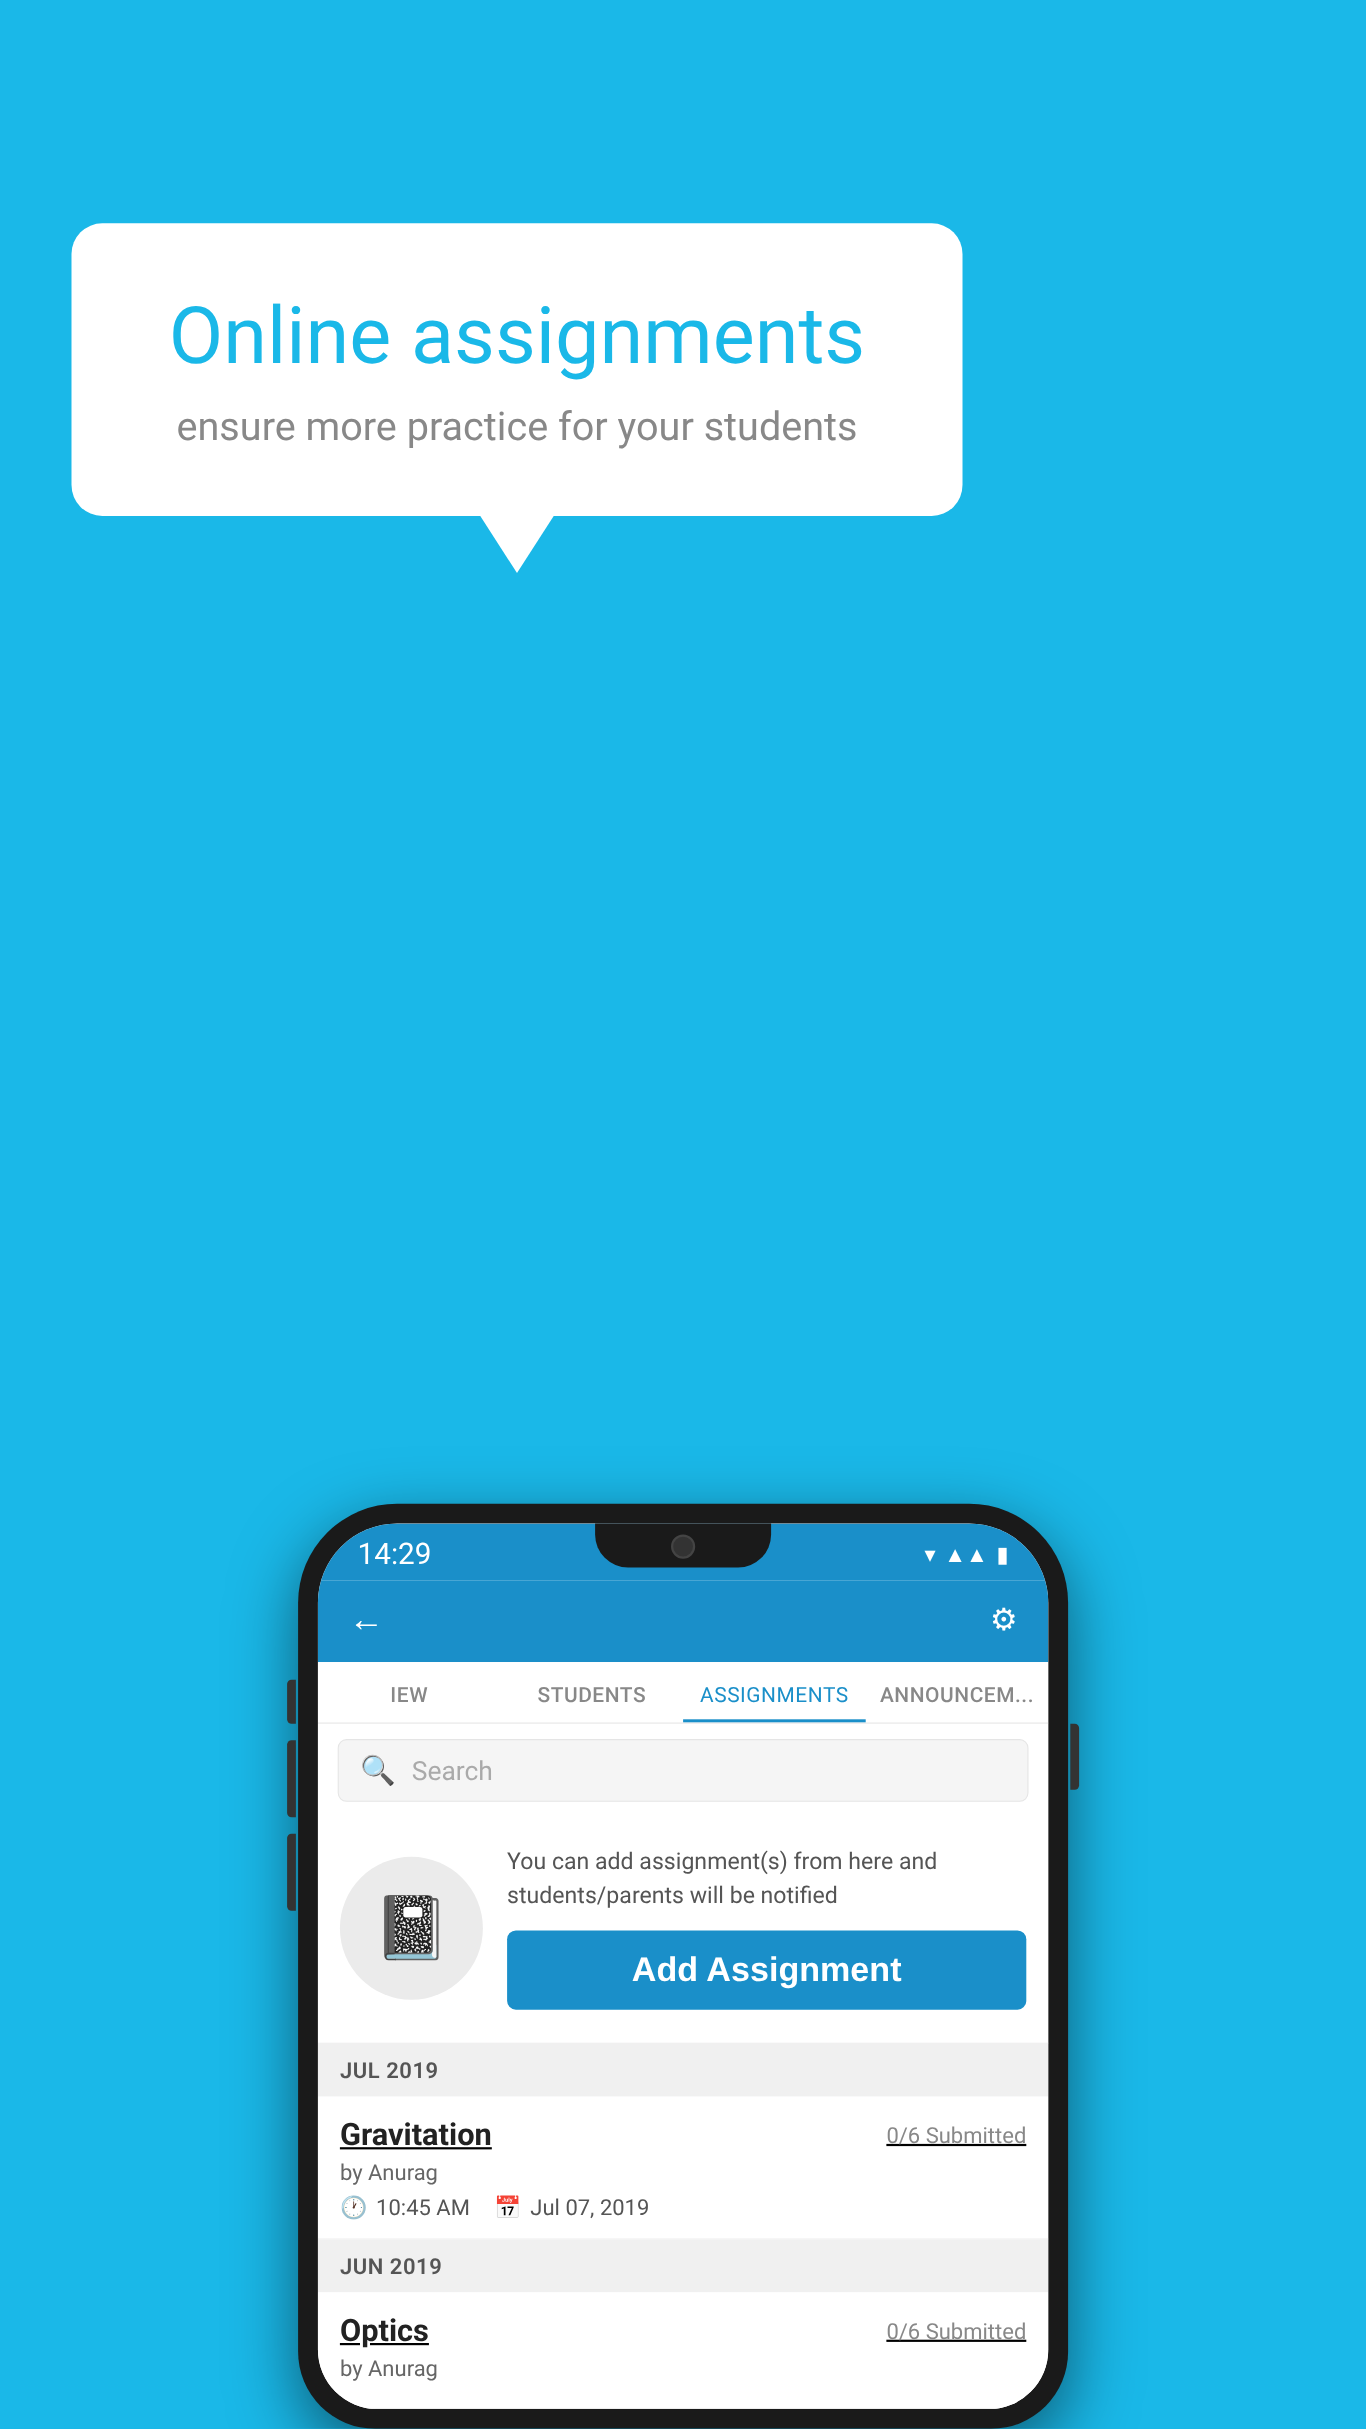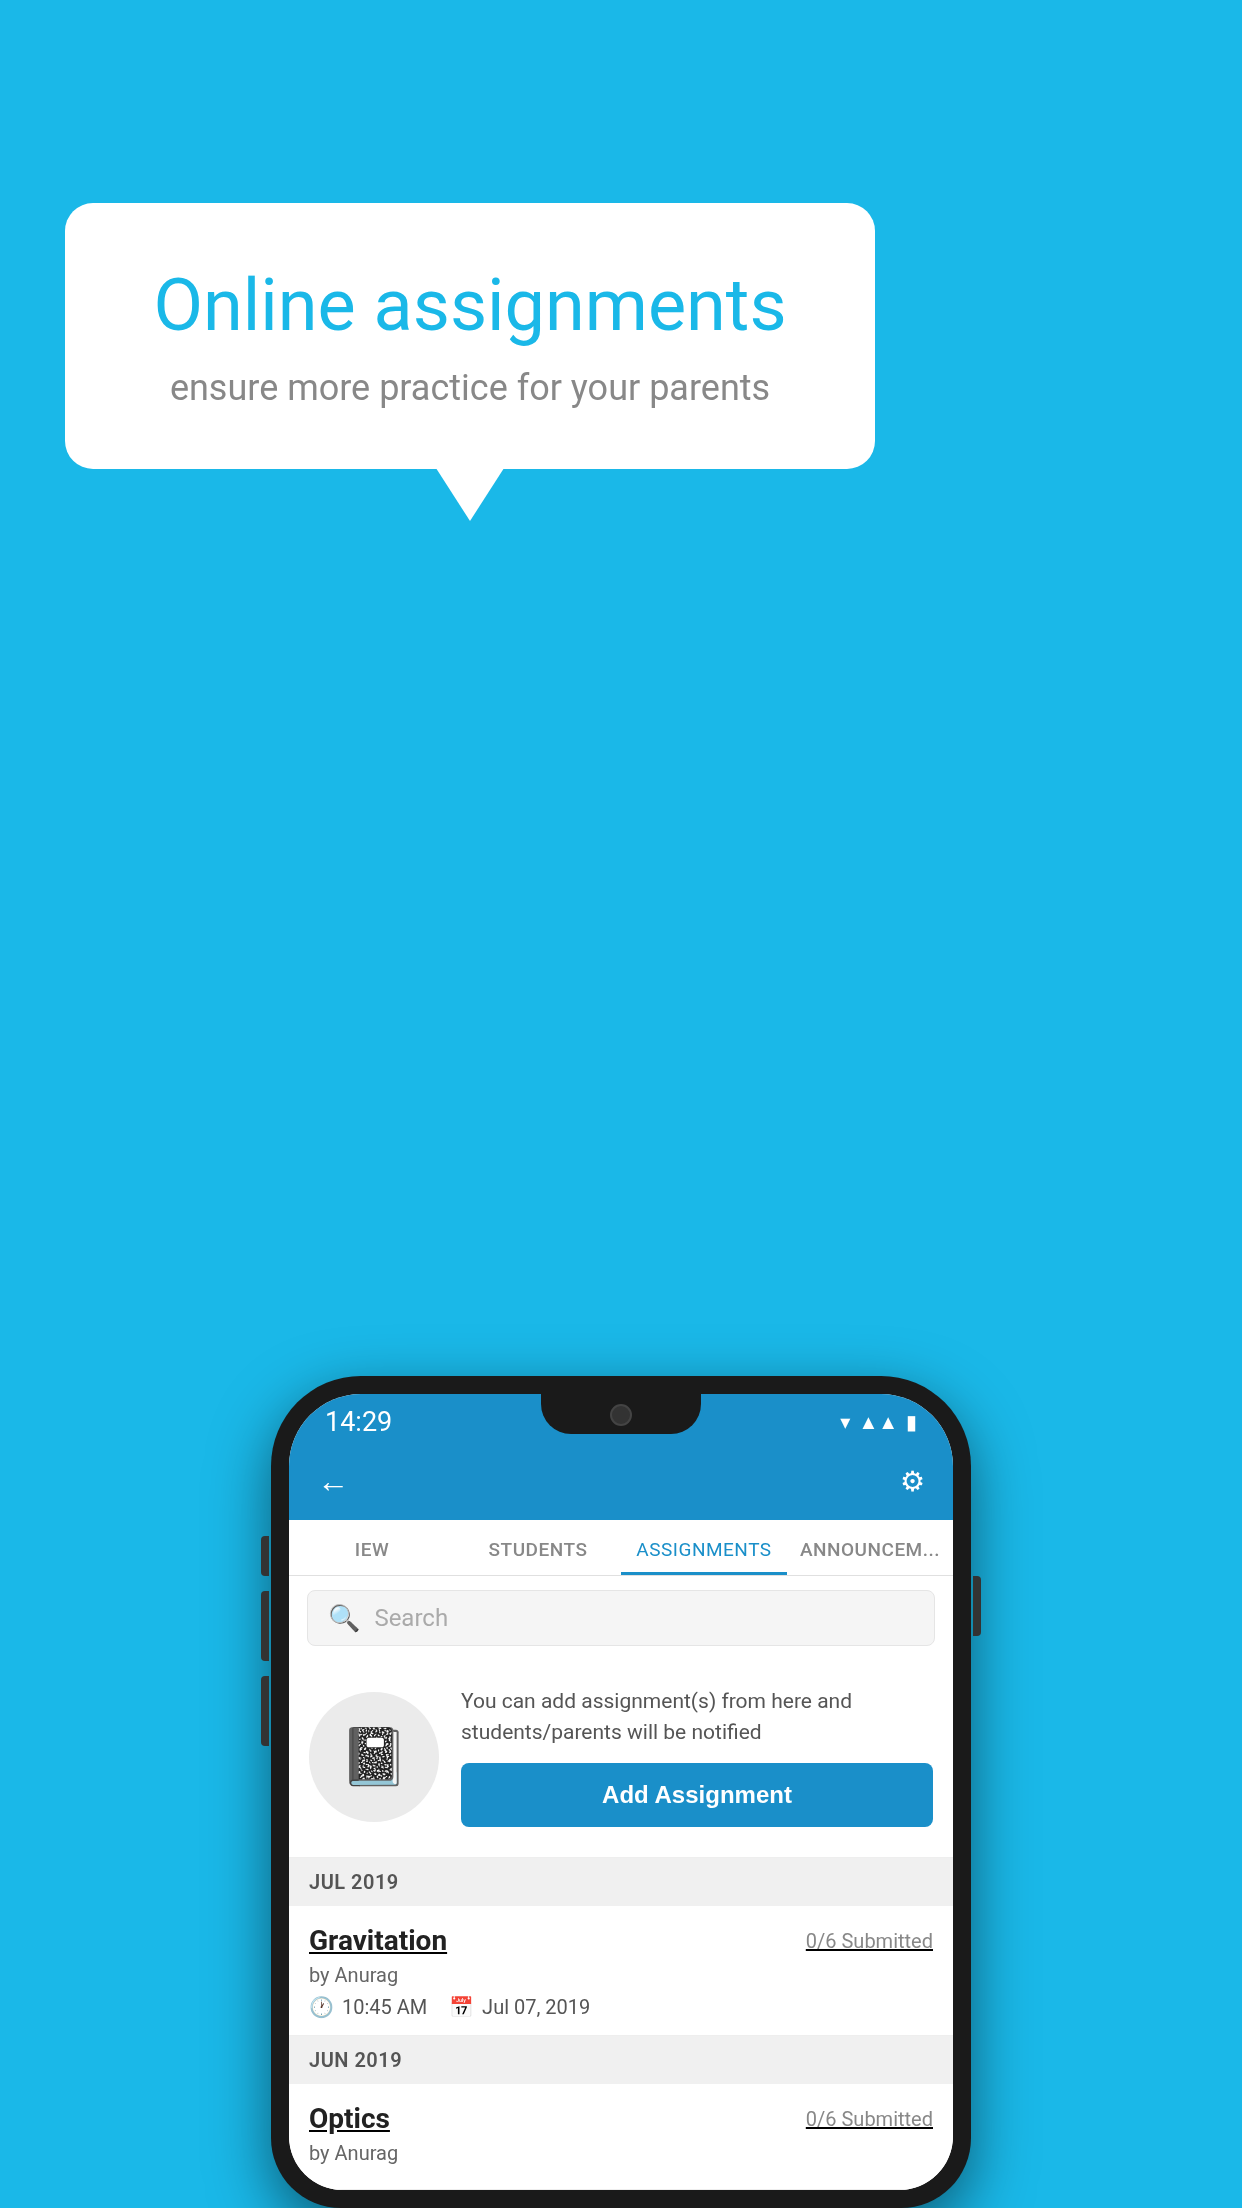--- a/index.html
+++ b/index.html
@@ -266,21 +266,21 @@
       line-height: 1.45;
       margin-bottom: 16px;
     }
 
     .add-assignment-btn {
       background: #1a8fc9;
       color: white;
       border: none;
       border-radius: 8px;
       padding: 18px 32px;
-      font-size: 24px;
+      font-size: 31px;
       font-weight: 600;
       cursor: pointer;
       width: 100%;
     }
 
     
     .section-header {
       background: #f0f0f0;
       padding: 12px 20px;
       font-size: 20px;
@@ -380,21 +380,21 @@
       background: #333;
       border-radius: 4px 0 0 4px;
     }
   </style>
 </head>
 <body>
 
 <div class="speech-bubble-container">
   <div class="speech-bubble">
     <div class="bubble-title">Online assignments</div>
-    <div class="bubble-subtitle">ensure more practice for your parents</div>
+    <div class="bubble-subtitle">ensure more practice for your students</div>
   </div>
 </div>
 
 <div class="phone-wrapper">
   <div class="phone-outer">
 
     <div class="phone-side-btn-right"></div>
     <div class="phone-side-btn-left1"></div>
     <div class="phone-side-btn-left2"></div>
     <div class="phone-side-btn-left3"></div>

